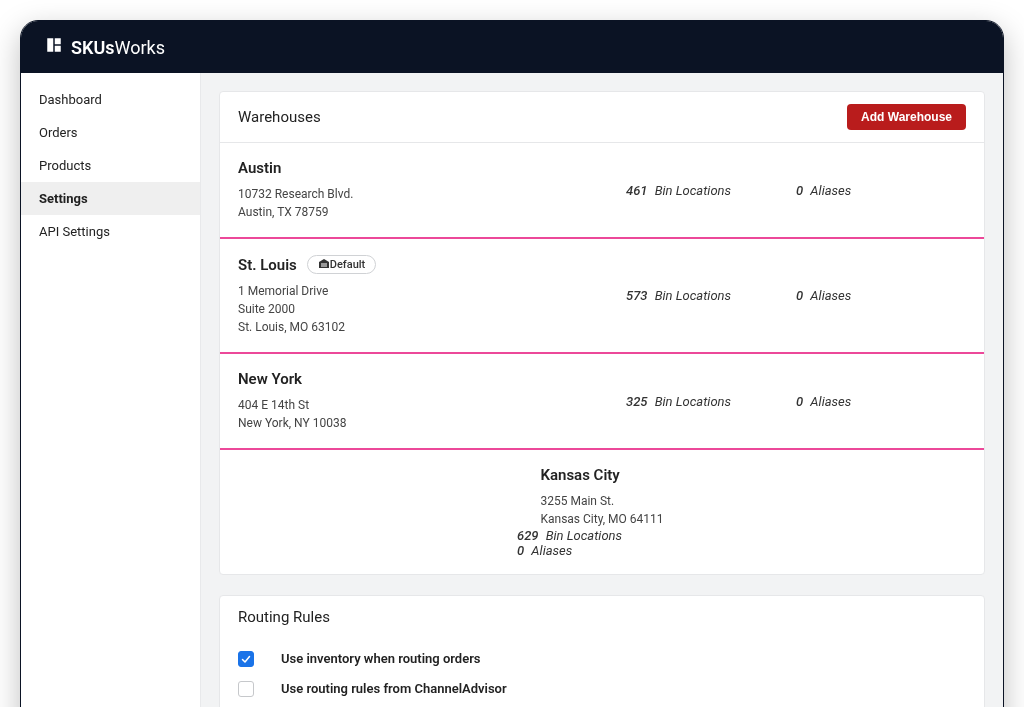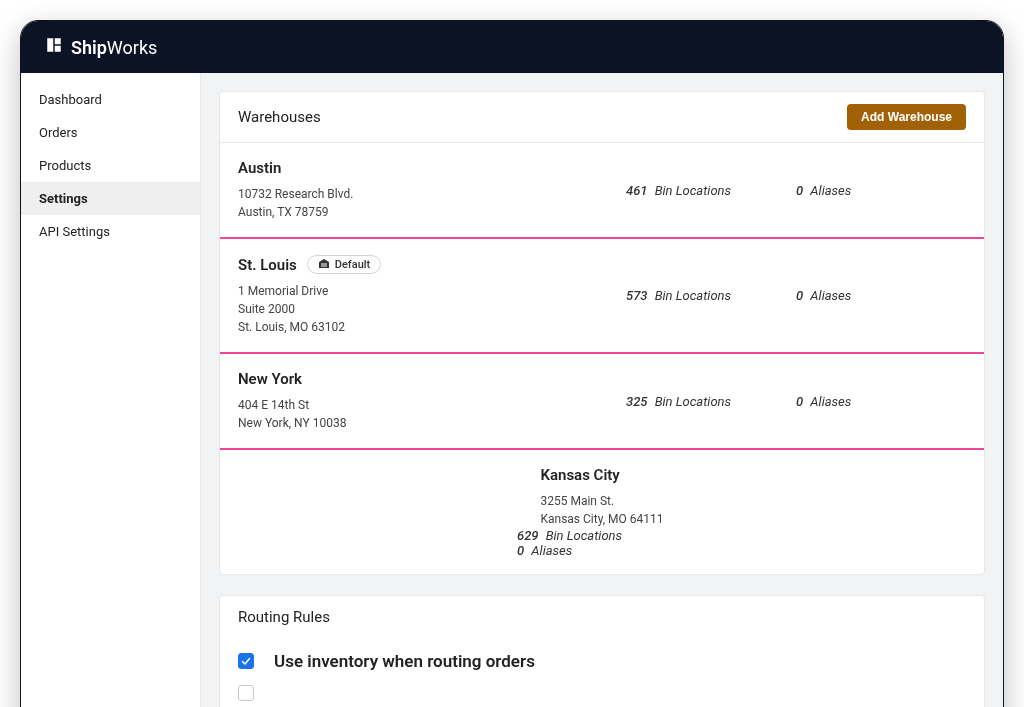--- a/index.html
+++ b/index.html
@@ -72,21 +72,21 @@
     align-items: center;
     padding: 12px 18px;
     border-bottom: 1px solid #e6e7e9;
   }
   .card-title {
     font-size: 15px;
     font-weight: 400;
     color: #222;
   }
   .btn-primary {
-    background: #a16207;
+    background: #b91c1c;
     color: #fff;
     border: none;
     border-radius: 4px;
     padding: 6px 14px;
     font-size: 12px;
     font-weight: 600;
     cursor: pointer;
   }
   .wh-row {
     display: flex;
@@ -103,21 +103,20 @@
     font-weight: 600;
     color: #222;
     display: flex;
     align-items: center;
     gap: 10px;
     margin-bottom: 8px;
   }
   .default-badge {
     display: inline-flex;
     align-items: center;
-    gap: 5px;
     border: 1px solid #d0d2d5;
     border-radius: 12px;
     padding: 2px 10px;
     font-size: 11px;
     font-weight: 500;
     color: #333;
   }
   .wh-addr {
     font-size: 12px;
     color: #444;
@@ -129,24 +128,23 @@
     font-size: 13px;
     color: #333;
     font-style: italic;
   }
   .wh-col .num { font-weight: 500; margin-right: 4px; }
   .rules-body {
     padding: 14px 18px 22px 18px;
   }
   .rule-row {
     display: flex;
-    align-items: center;
-    gap: 20px;
+    gap: 27px;
     padding: 7px 0;
-    font-size: 17px;
+    font-size: 13px;
     font-weight: 600;
     color: #222;
   }
   .chk {
     width: 16px;
     height: 16px;
     border-radius: 3px;
     border: 1px solid #c6c8cb;
     display: flex;
     align-items: center;
@@ -167,21 +165,21 @@
   <div class="topbar">
     <div class="logo">
       <span>
         <svg width="18" height="18" viewBox="0 0 24 24" fill="none">
           <rect x="3" y="3" width="8" height="18" fill="#fff"></rect>
           <rect x="13" y="3" width="8" height="8" fill="#fff"></rect>
           <rect x="13" y="13" width="8" height="8" fill="#fff"></rect>
         </svg>
       </span>
       <span>
-        <span>Ship</span><span class="light">Works</span>
+        <span>SKUs</span><span class="light">Works</span>
       </span>
     </div>
   </div>
 
   <div class="layout">
 
     <nav class="sidebar" id="sidebar">
         <div class="sidebar-item">Dashboard</div>
         <div class="sidebar-item">Orders</div>
         <div class="sidebar-item">Products</div>
@@ -256,20 +254,21 @@
             <div class="rule-row">
               <div class="chk checked">
                 <svg width="12" height="12" viewBox="0 0 24 24">
                   <path d="M5 13 L10 18 L19 7" stroke="#fff" stroke-width="3" fill="none" stroke-linecap="round" stroke-linejoin="round"></path>
                 </svg>
               </div>
               <span>Use inventory when routing orders</span>
             </div>
             <div class="rule-row">
               <div class="chk"></div>
+              <span>Use routing rules from ChannelAdvisor</span>
             </div>
             <div class="rule-row">
               <div class="chk checked">
                 <svg width="12" height="12" viewBox="0 0 24 24">
                   <path d="M5 13 L10 18 L19 7" stroke="#fff" stroke-width="3" fill="none" stroke-linecap="round" stroke-linejoin="round"></path>
                 </svg>
               </div>
             </div>
           </div>
       </section>

